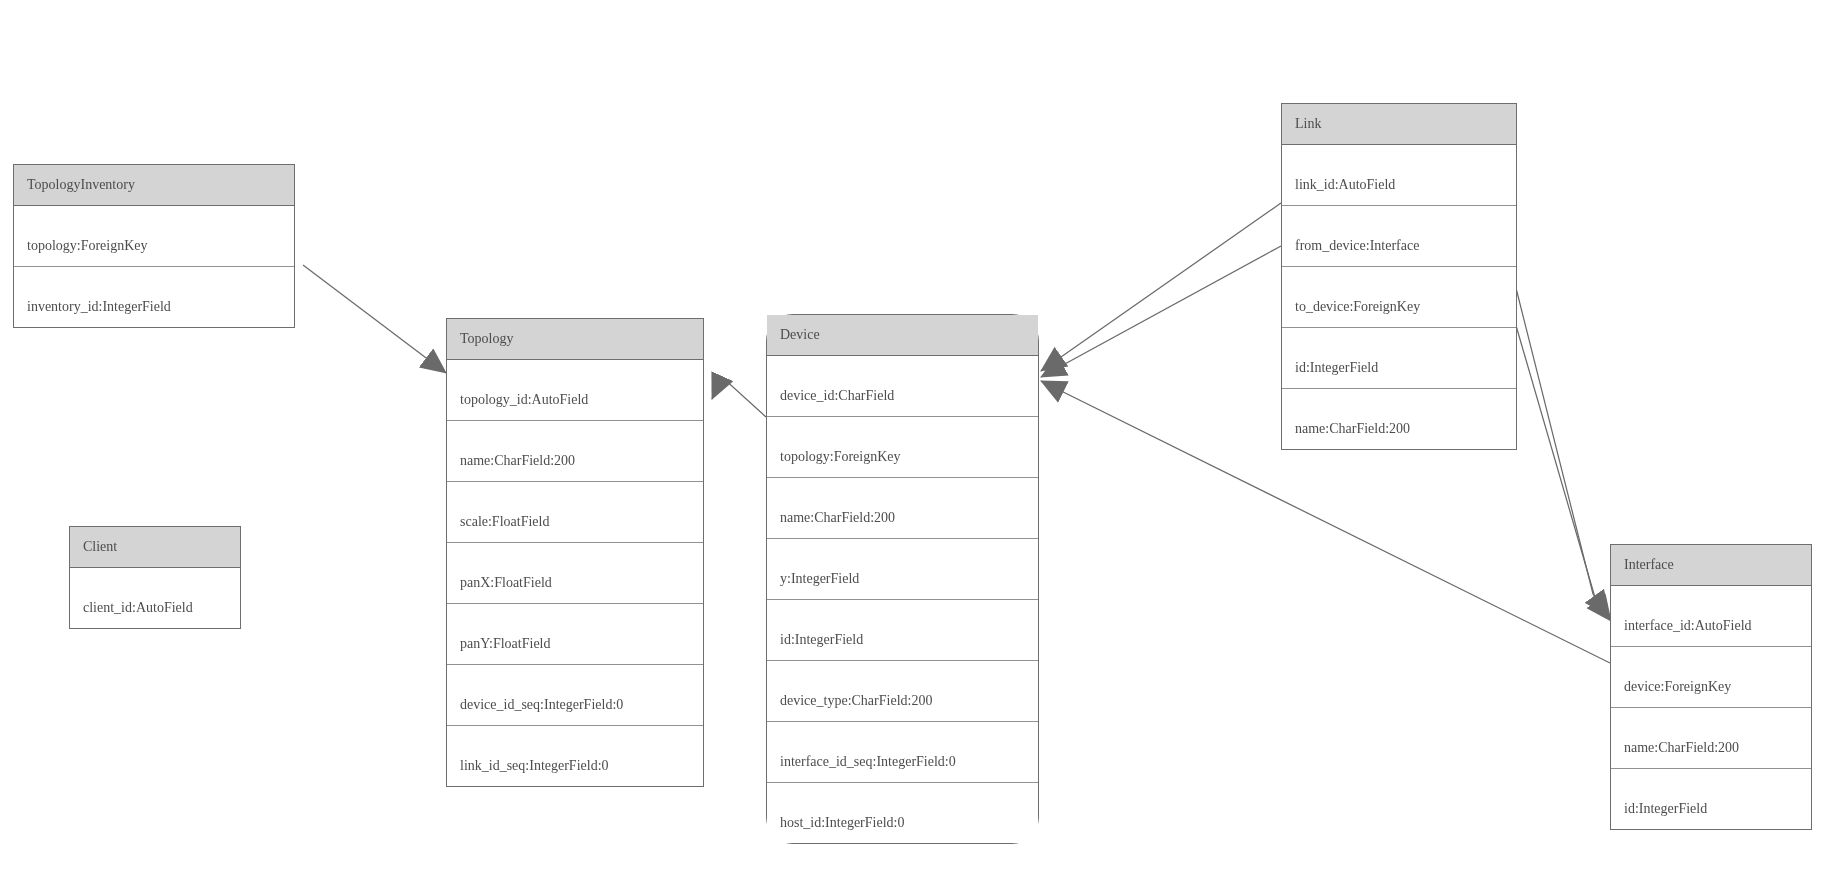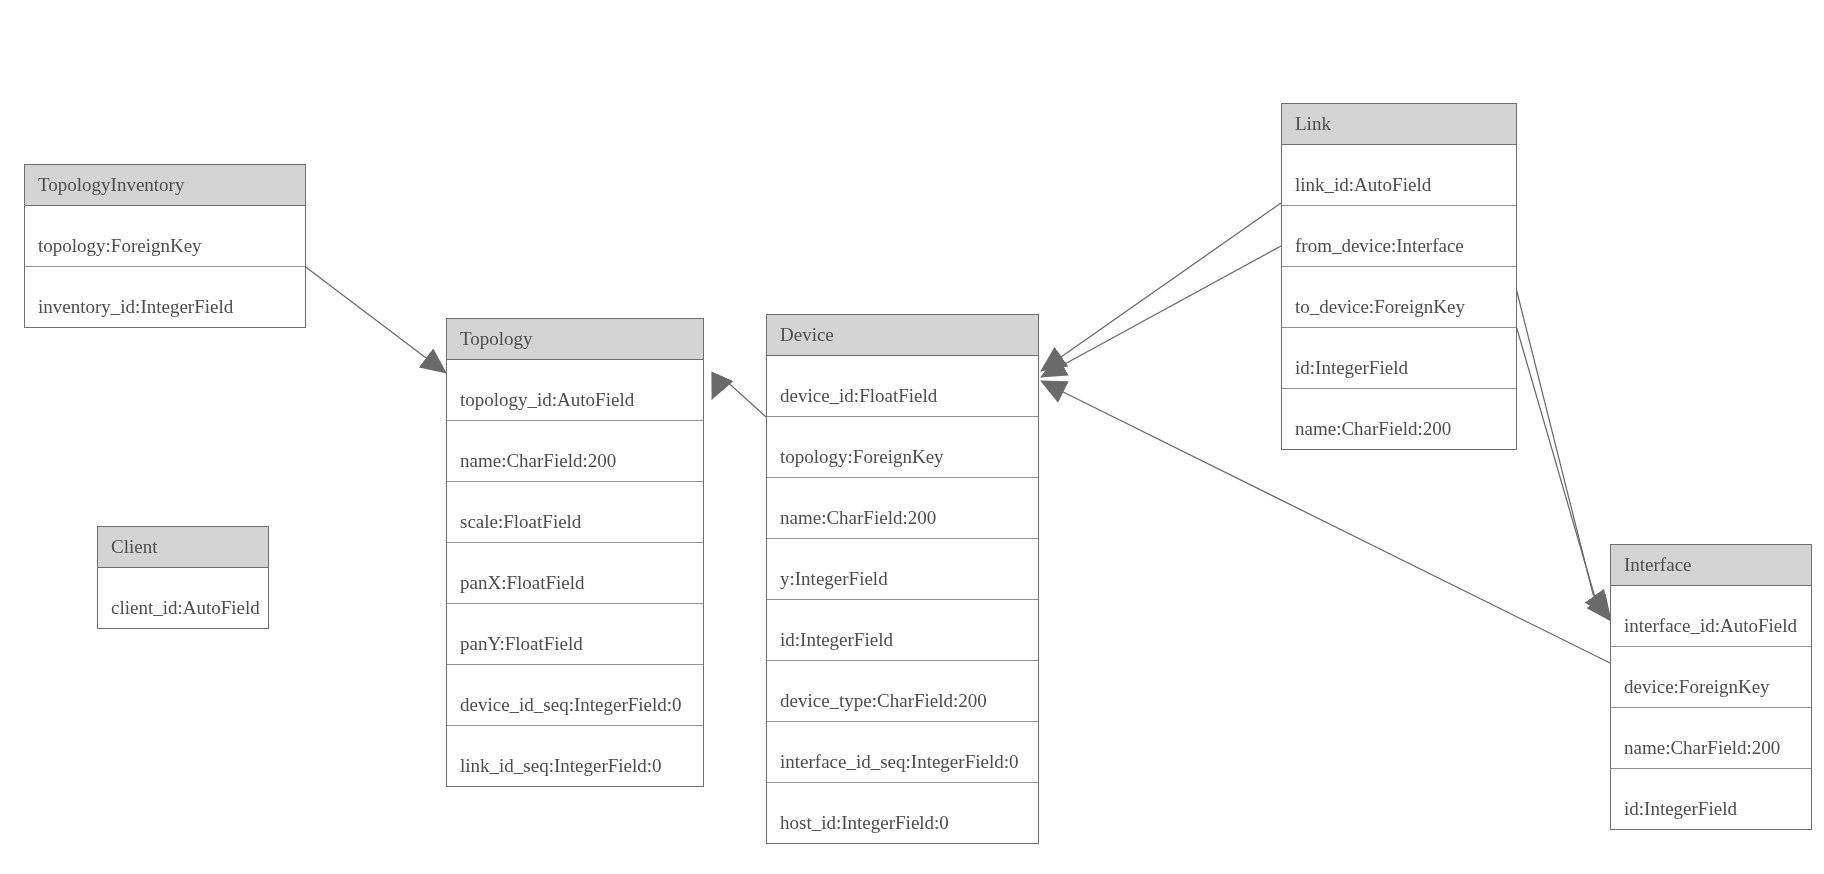--- a/index.html
+++ b/index.html
@@ -28,21 +28,21 @@
   }
   .edge{
     fill:none;
     stroke:var(--edge);
     stroke-width:1.25px;
   }
   .etable{
     position:absolute;
     background:var(--row-fill);
     border:1.5px solid var(--border-dark);
-    font-size:19px;
+    font-size:14px;
     line-height:40px;
     white-space:nowrap;
   }
   .ehead{
     height:40px;
     background:var(--header-fill);
     border-bottom:1px solid var(--border-dark);
     padding-left:13px;
     overflow:hidden;
   }
@@ -70,42 +70,42 @@
         <path d="M303,265 L446,373" class="edge" marker-end="url(#arrow)"></path>
         <path d="M766,417 L722,377 L712,399" class="edge" marker-end="url(#arrow)"></path>
         <path d="M1281,203 L1041,371" class="edge" marker-end="url(#arrow)"></path>
         <path d="M1281,246 L1041,377" class="edge" marker-end="url(#arrow)"></path>
         <path d="M1610,663 L1041,381" class="edge" marker-end="url(#arrow)"></path>
         <path d="M1515,284 L1593,594 L1609,616" class="edge" marker-end="url(#arrow)"></path>
         <path d="M1515,322 L1596,601 L1611,621" class="edge" marker-end="url(#arrow)"></path>
       </g>
   </svg>
   <div id="tables-layer">
-      <div class="etable" style="left: 24px; top: 164px; width: 280px;">
+      <div class="etable" style="left: 13px; top: 164px; width: 280px;">
         <div class="ehead">TopologyInventory</div>
         <div class="erow">topology:ForeignKey</div>
         <div class="erow">inventory_id:IntegerField</div>
       </div>
       <div class="etable" style="left: 446px; top: 318px; width: 256px;">
         <div class="ehead">Topology</div>
         <div class="erow">topology_id:AutoField</div>
         <div class="erow">name:CharField:200</div>
         <div class="erow">scale:FloatField</div>
         <div class="erow">panX:FloatField</div>
         <div class="erow">panY:FloatField</div>
         <div class="erow">device_id_seq:IntegerField:0</div>
         <div class="erow">link_id_seq:IntegerField:0</div>
       </div>
-      <div class="etable" style="left: 97px; top: 526px; width: 170px;">
+      <div class="etable" style="left: 69px; top: 526px; width: 170px;">
         <div class="ehead">Client</div>
         <div class="erow">client_id:AutoField</div>
       </div>
-      <div class="etable" style="left: 766px; top: 314px; width: 271px;">
+      <div class="etable" style="left: 766px; top: 314px; width: 271px; border-radius: 27px;">
         <div class="ehead">Device</div>
-        <div class="erow">device_id:FloatField</div>
+        <div class="erow">device_id:CharField</div>
         <div class="erow">topology:ForeignKey</div>
         <div class="erow">name:CharField:200</div>
         <div class="erow">y:IntegerField</div>
         <div class="erow">id:IntegerField</div>
         <div class="erow">device_type:CharField:200</div>
         <div class="erow">interface_id_seq:IntegerField:0</div>
         <div class="erow">host_id:IntegerField:0</div>
       </div>
       <div class="etable" style="left: 1281px; top: 103px; width: 234px;">
         <div class="ehead">Link</div>

